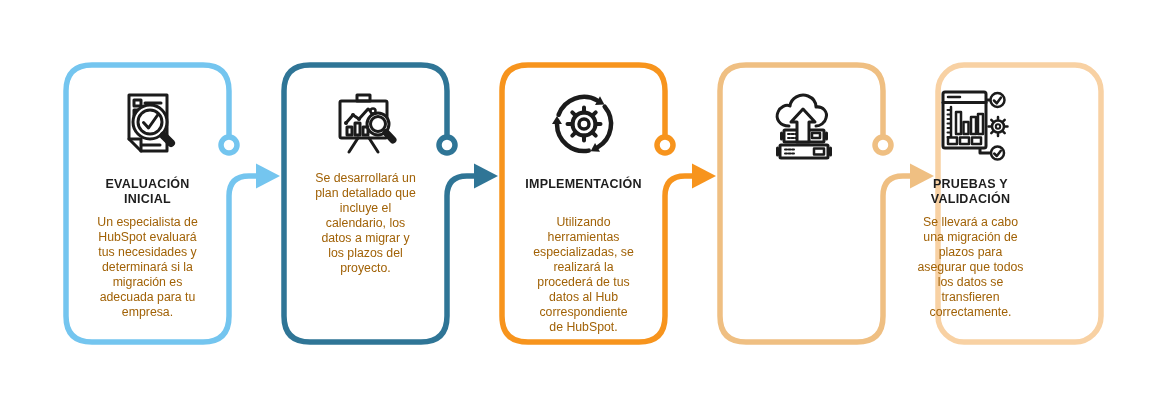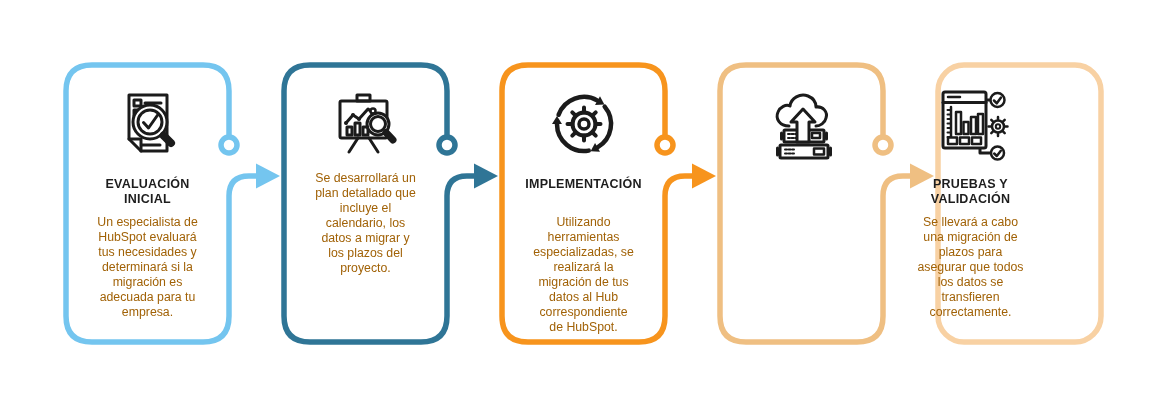--- a/index.html
+++ b/index.html
@@ -123,21 +123,21 @@
           <circle cx="40" cy="38" r="11.5" stroke-width="4"></circle>
           <circle cx="40" cy="38" r="5" stroke-width="3.5"></circle>
         </g>
       </svg>
     </div>
     <h3 class="title">IMPLEMENTACIÓN</h3>
     <p class="body">Utilizando
 herramientas
 especializadas, se
 realizará la
-migración de tus
+procederá de tus
 datos al Hub
 correspondiente
 de HubSpot.</p>
   </div>
 
   <div class="card" style="left:720px">
     <div class="icon-wrap">
       <svg width="80" height="76" color="#1b1b1b">
         <g stroke="currentColor" fill="none" stroke-width="3" stroke-linecap="round" stroke-linejoin="round">
           <path d="M27 40 C18 40 13 33 16 26 C18 21 24 18 28 20 C29 12 38 7 46 10 C51 12 54 16 54 21 C61 20 66 26 64 32 C63 37 58 40 54 40"></path>

